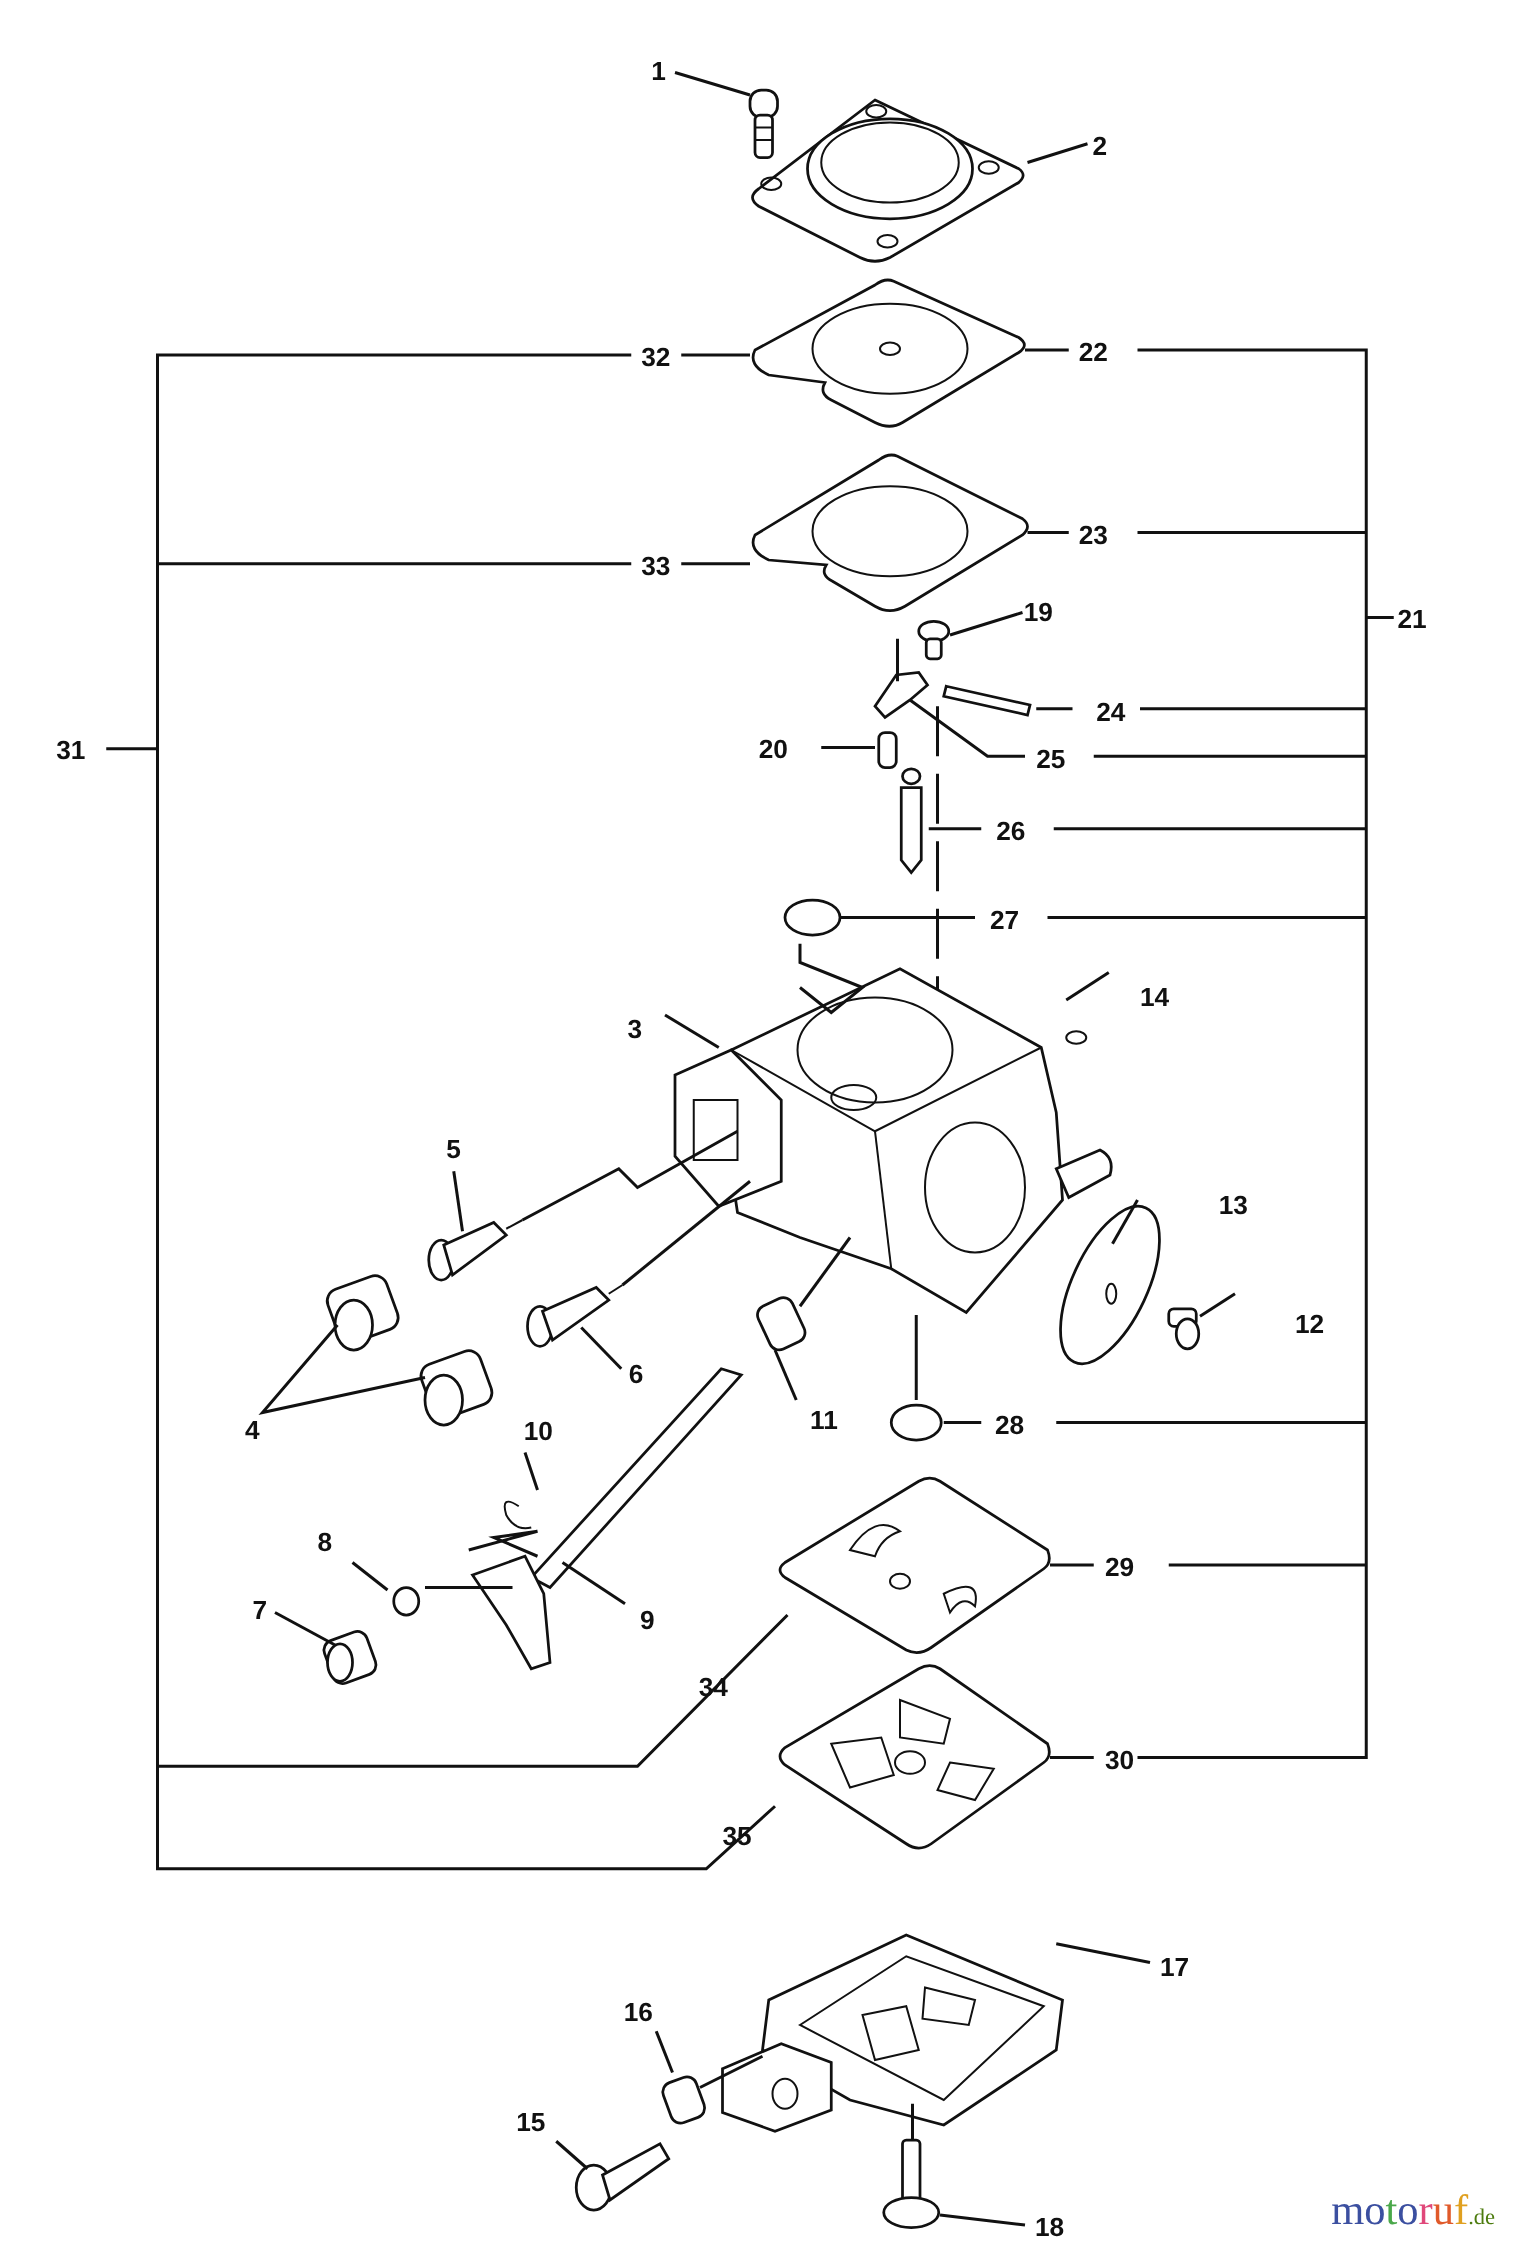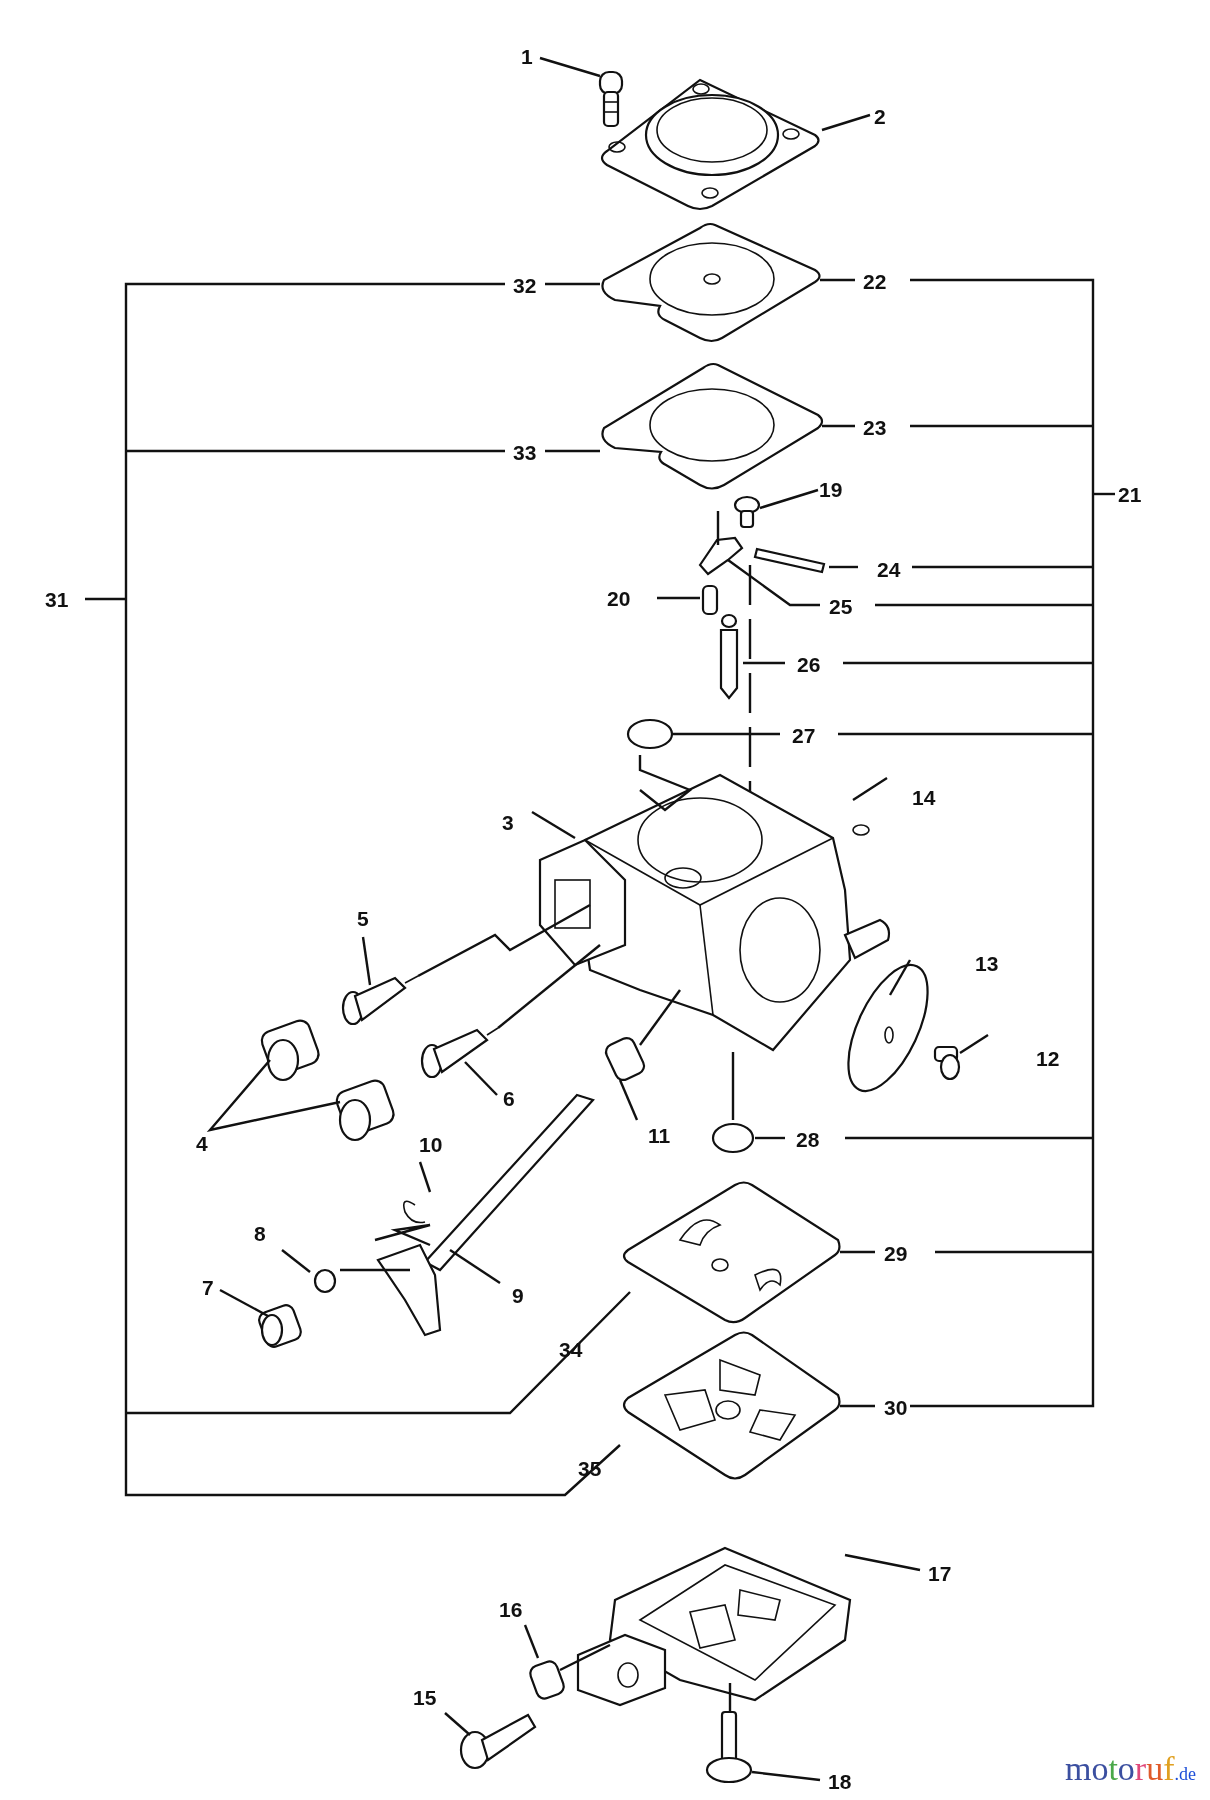--- a/index.html
+++ b/index.html
@@ -3,21 +3,21 @@
 <meta charset="utf-8">
 <style>
   html,body{margin:0;padding:0;background:#fff;}
   body{width:1210px;height:1800px;position:relative;overflow:hidden;font-family:"Liberation Sans",sans-serif;}
   svg#diagram{position:absolute;left:0;top:0;}
   .lbl{font-family:"Liberation Sans",sans-serif;font-weight:bold;font-size:21px;fill:#111;}
   .ln{stroke:#111;stroke-width:2.4;fill:none;}
   .part{stroke:#111;stroke-width:2.2;fill:#fff;}
   .thin{stroke:#111;stroke-width:1.6;fill:none;}
   #logo{position:absolute;right:14px;bottom:12px;font-family:"Liberation Serif",serif;font-size:34px;letter-spacing:0px;}
-  #logo .de{font-size:18px;color:#1d4ed8;}
+  #logo .de{font-size:18px;color:#4d7c0f;}
 </style>
 </head>
 <body>
 
 <svg id="diagram" width="1210" height="1800" viewBox="0 0 1210 1800">
 
   <g>
     <rect class="part" x="600" y="72" width="22" height="22" rx="9"></rect>
     <rect class="part" x="604" y="92" width="14" height="34" rx="4"></rect>
     <line class="thin" x1="604" y1="102" x2="618" y2="102"></line>

